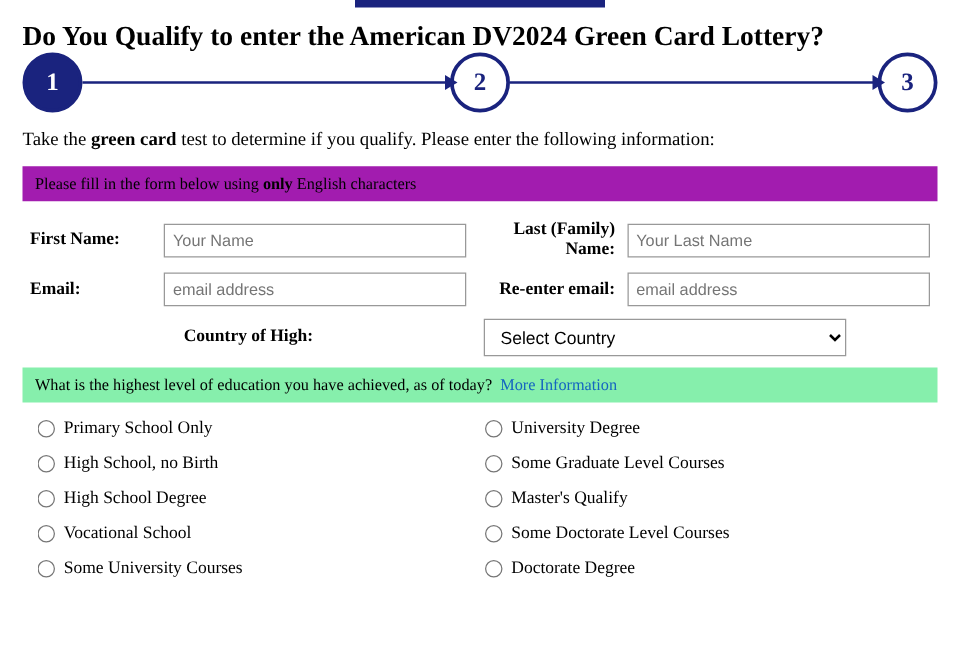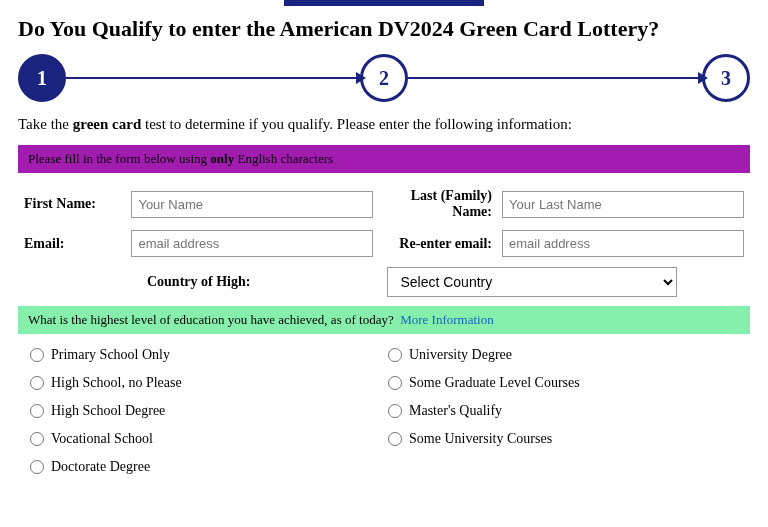--- a/index.html
+++ b/index.html
@@ -21,21 +21,20 @@
     }
 
     .container {
       padding: 10px 18px 10px 18px;
     }
 
     h1 {
       font-size: 22px;
       font-weight: bold;
       color: #000;
-      margin-bottom: 12px;
       font-family: Georgia, serif;
     }
 
     
     .steps {
       display: flex;
       align-items: center;
       margin-bottom: 14px;
     }
     .step-circle {
@@ -248,39 +247,43 @@
   <div class="radio-option">
         <input type="radio" name="education" id="primary" style="">
         <label for="primary" style="cursor: pointer; text-align: center;">Primary School Only</label>
       </div>
       <div class="radio-option">
         <input type="radio" name="education" id="university" style="">
         <label for="university" style="cursor: pointer;">University Degree</label>
       </div>
       <div class="radio-option">
         <input type="radio" name="education" id="hs-no-degree" style="">
-        <label for="hs-no-degree" style="cursor: pointer;">High School, no Please</label>
+        <label for="hs-no-degree" style="cursor: pointer;">High School, no Birth</label>
       </div>
       <div class="radio-option">
         <input type="radio" name="education" id="grad-courses" style="">
         <label for="grad-courses" style="cursor: pointer;">Some Graduate Level Courses</label>
       </div>
       <div class="radio-option">
         <input type="radio" name="education" id="hs-degree" style="">
         <label for="hs-degree" style="cursor: pointer;">High School Degree</label>
       </div>
       <div class="radio-option">
         <input type="radio" name="education" id="masters" style="">
         <label for="masters" style="cursor: pointer;">Master's Qualify</label>
       </div>
       <div class="radio-option">
         <input type="radio" name="education" id="vocational" style="">
         <label for="vocational" style="cursor: pointer;">Vocational School</label>
       </div>
       <div class="radio-option">
+        <input type="radio" name="education" id="doctorate-courses" style="">
+        <label for="doctorate-courses" style="cursor: pointer;">Some Doctorate Level Courses</label>
+      </div>
+      <div class="radio-option">
         <input type="radio" name="education" id="some-university" style="">
         <label for="some-university" style="cursor: pointer;">Some University Courses</label>
       </div>
       <div class="radio-option">
         <input type="radio" name="education" id="doctorate" style="">
         <label for="doctorate" style="cursor: pointer;">Doctorate Degree</label>
       </div>
     </div>
 
 </div>

